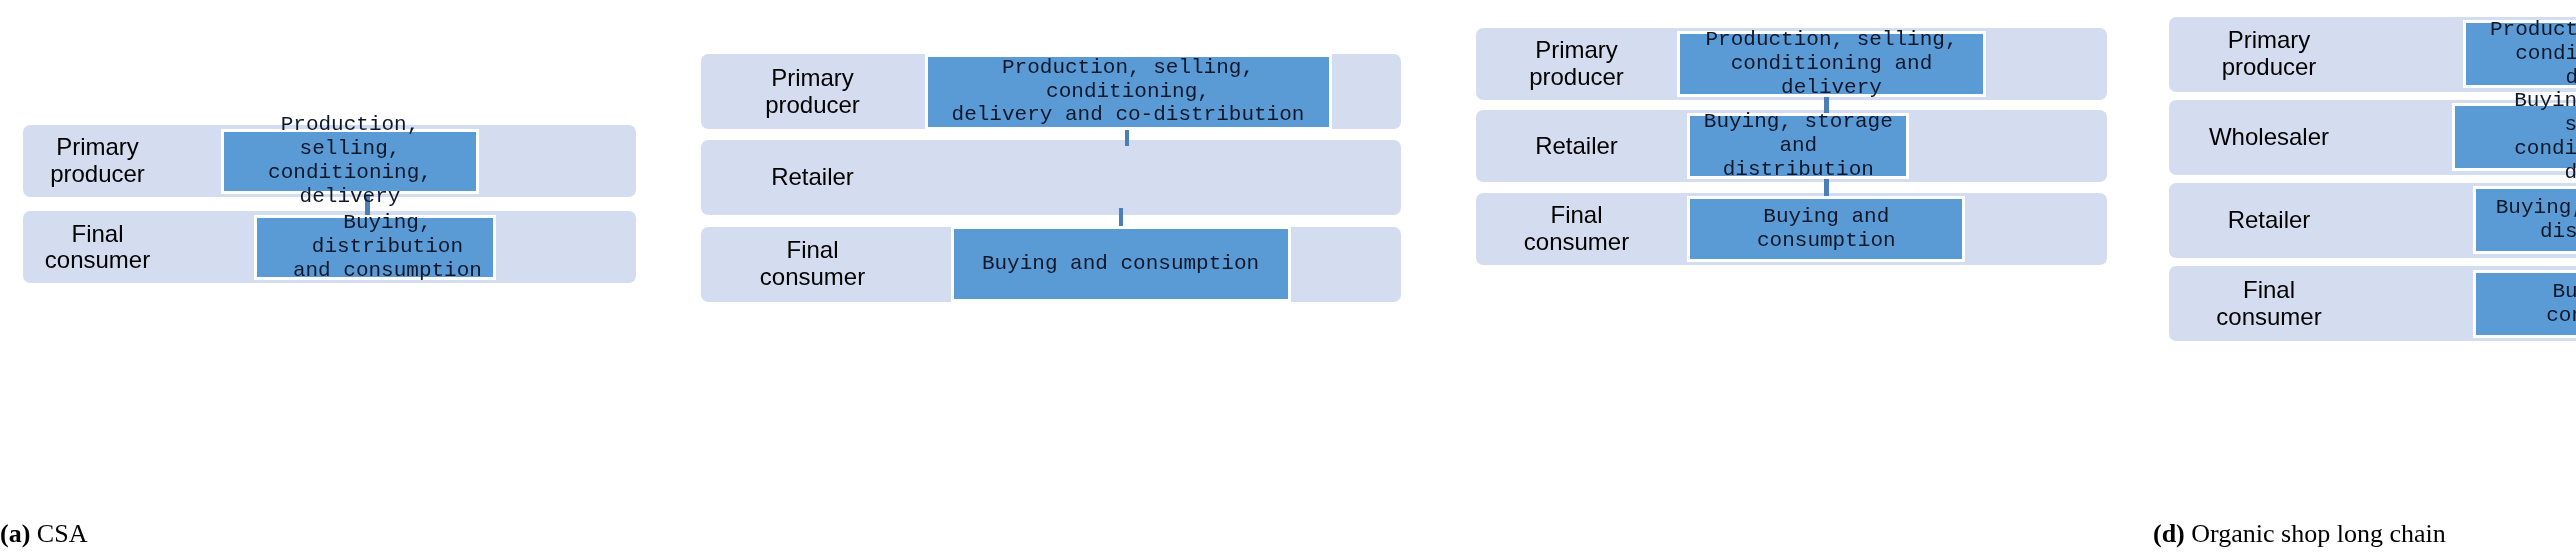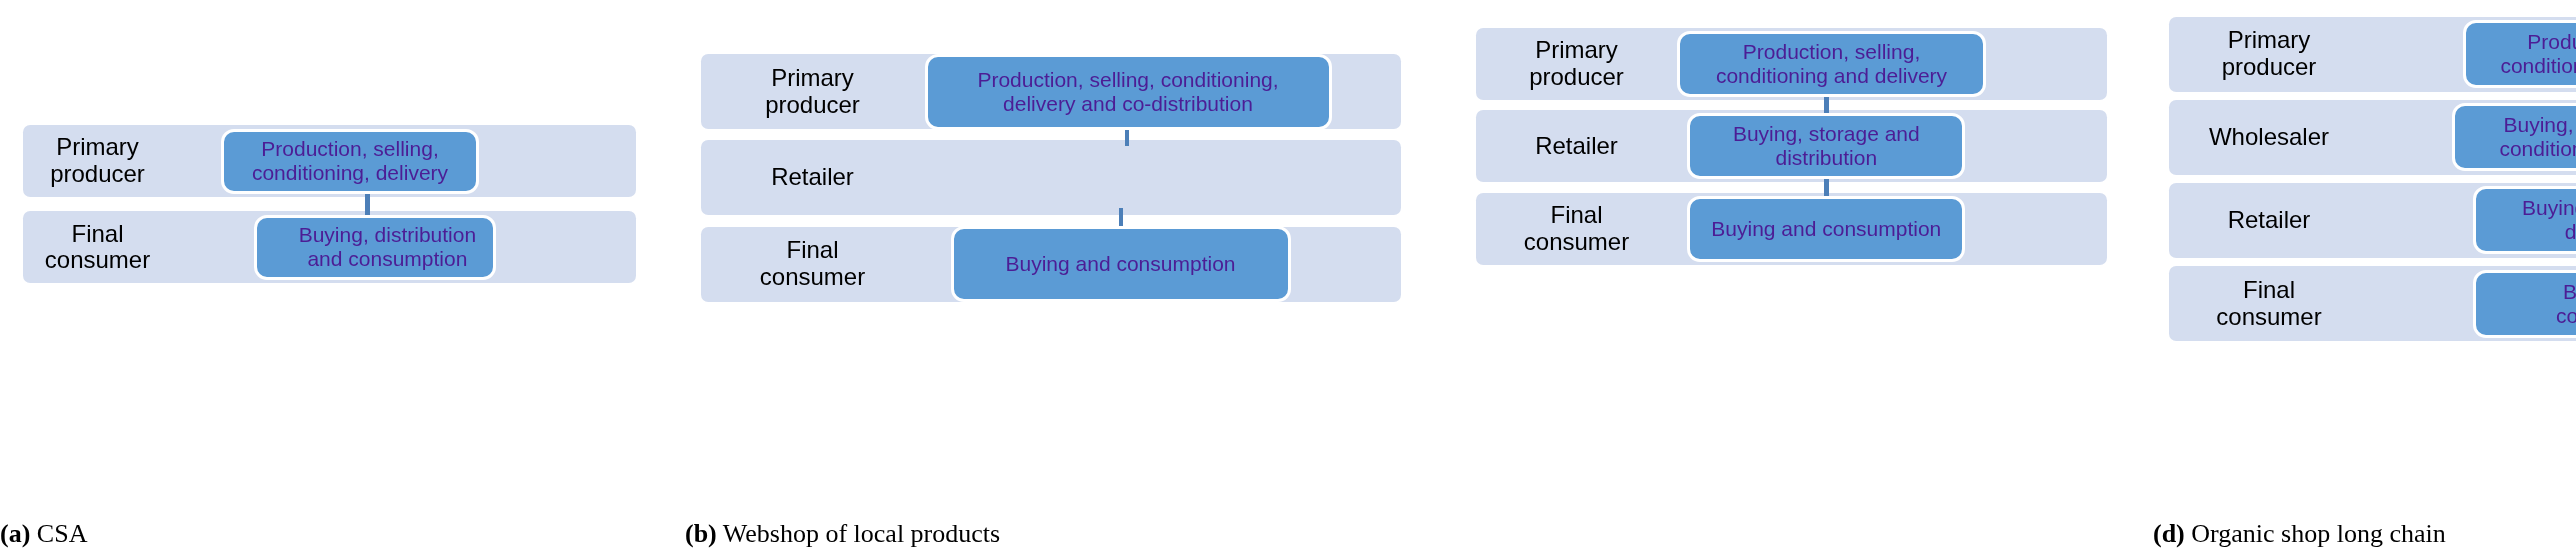--- a/index.html
+++ b/index.html
@@ -82,24 +82,24 @@
   .activity-wrap {
     flex: 1 1 auto;
     display: flex;
     align-items: center;
     position: relative;
     height: 100%;
   }
 
   .activity {
     background: #5b9bd5;
-    color: #4c1d95;
+    color: #0f172a;
     border: 3.6px solid #ffffff;
-    border-radius: 13px;
-    font-family: Liberation Sans, sans-serif;
+    border-radius: 0;
+    font-family: Liberation Mono, monospace;
     font-size: 21px;
     line-height: 1.14;
     text-align: center;
     white-space: pre-line;
     box-sizing: border-box;
     display: flex;
     align-items: center;
     justify-content: center;
     position: relative;
     z-index: 2;
@@ -180,39 +180,36 @@
       <div class="row">
         <div class="row-label">Final
 consumer</div>
         <div class="activity-wrap">
           <div class="activity" style="width: 340px; margin-left: 26px;">Buying and consumption</div>
         </div>
       </div>
     <div class="connector" style="left: 424px; top: 68px; height: 24px;"></div>
         <div class="connector" style="left: 418px; top: 154px; height: 24px;"></div>
       </div>
-    <div class="caption">
-      <span class="tag">(b)</span><span> Webshop of local products</span>
-    </div>
   </div>
 
   <div class="panel panel-c">
     <div class="stack">
       <div class="row">
         <div class="row-label">Primary
 producer</div>
         <div class="activity-wrap">
           <div class="activity" style="width: 309px;">Production, selling,
 conditioning and delivery</div>
         </div>
       </div>
       <div class="row">
         <div class="row-label">Retailer</div>
         <div class="activity-wrap">
-          <div class="activity" style="width: 278px; margin-left: 10.3px;">Buying, storage and
+          <div class="activity" style="width: 222px; margin-left: 10.3px;">Buying, storage and
 distribution</div>
         </div>
       </div>
       <div class="row">
         <div class="row-label">Final
 consumer</div>
         <div class="activity-wrap">
           <div class="activity" style="width: 278px; margin-left: 10.3px;">Buying and consumption</div>
         </div>
       </div>

